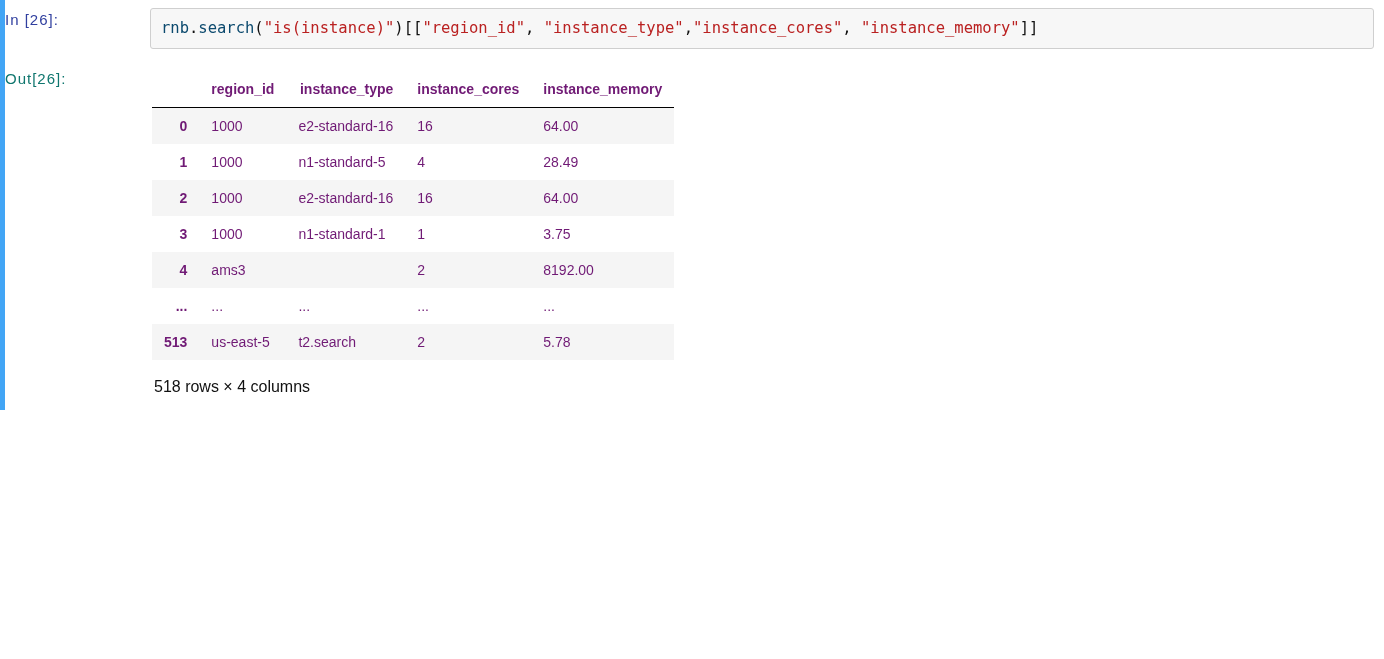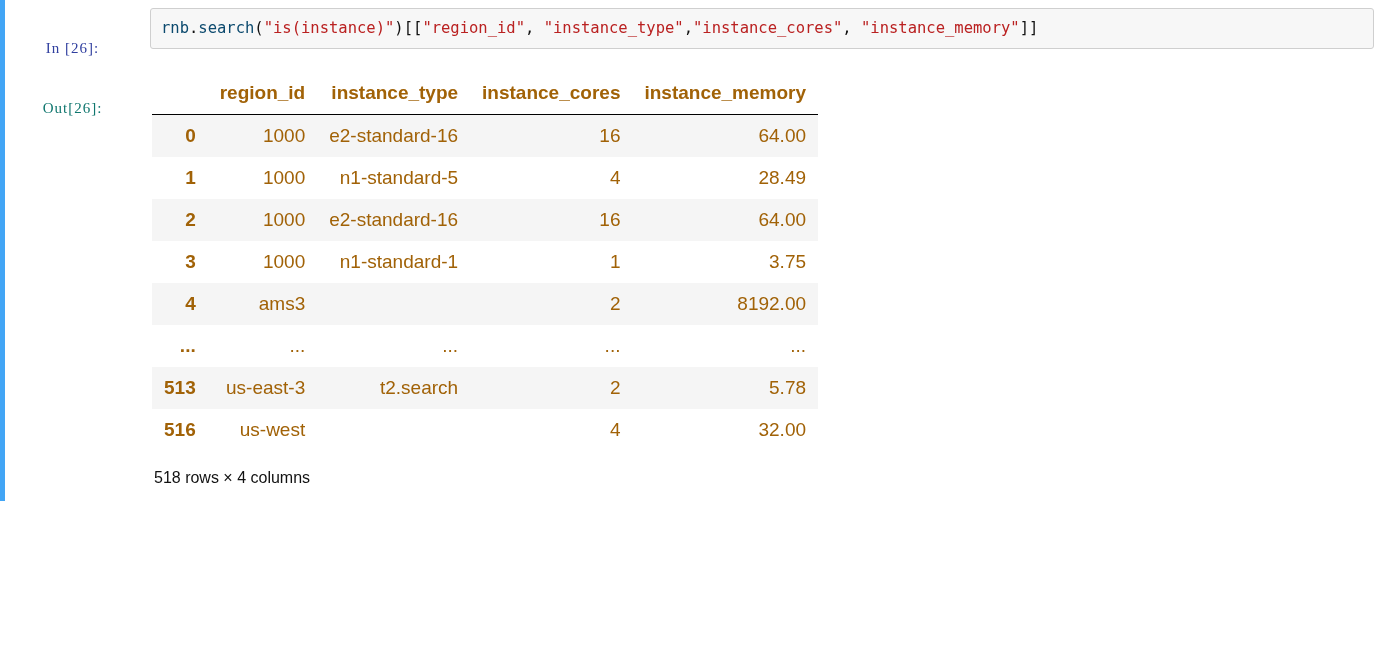--- a/index.html
+++ b/index.html
@@ -13,27 +13,26 @@
       padding: 0;
     }
     .cell {
       display: flex;
       border-left: 5px solid #42A5F5;
       padding: 8px 10px 8px 0;
     }
     .prompt-area {
       width: 145px;
       flex-shrink: 0;
-      text-align: center;
+      text-align: left;
       padding-right: 10px;
-      font-family: Liberation Serif, serif;
+      font-family: Liberation Sans, sans-serif;
       font-size: 15px;
       line-height: 1.6;
       letter-spacing: 1px;
-      margin-top: 28px;
     }
     .prompt-in {
       color: #303F9F;
     }
     .prompt-out {
       color: #0f766e;
     }
     .content-area {
       flex: 1;
       min-width: 0;
@@ -55,39 +54,38 @@
     
     .output-block {
       display: flex;
       padding-top: 10px;
     }
     .dataframe-wrapper {
       padding: 4px 0 0 2px;
     }
     table.dataframe {
       border-collapse: collapse;
-      font-size: 19px;
-      color: #a16207;
+      font-size: 14px;
+      color: #701a75;
     }
     table.dataframe thead th {
       text-align: right;
       font-weight: 700;
       padding: 10px 12px;
       border-bottom: 1px solid #000;
     }
     table.dataframe thead th.corner {
       border-bottom: 1px solid #000;
     }
     table.dataframe tbody th {
       text-align: right;
       font-weight: 700;
       padding: 10px 12px;
     }
     table.dataframe tbody td {
-      text-align: right;
       padding: 10px 12px;
     }
     table.dataframe tbody tr:nth-child(odd) {
       background: #f5f5f5;
     }
     table.dataframe tbody tr:nth-child(even) {
       background: #fff;
     }
     .df-footer {
       padding: 18px 0 6px 2px;
@@ -164,30 +162,23 @@
             </tr>
             <tr>
               <th>...</th>
               <td>...</td>
               <td>...</td>
               <td>...</td>
               <td>...</td>
             </tr>
             <tr>
               <th>513</th>
-              <td>us-east-3</td>
+              <td>us-east-5</td>
               <td>t2.search</td>
               <td>2</td>
               <td>5.78</td>
-            </tr>
-            <tr>
-              <th>516</th>
-              <td>us-west</td>
-              <td></td>
-              <td>4</td>
-              <td>32.00</td>
             </tr>
           </tbody>
       </table>
       <div class="df-footer">518 rows × 4 columns</div>
     </div>
   </div>
 </div>
 
 </body></html>

